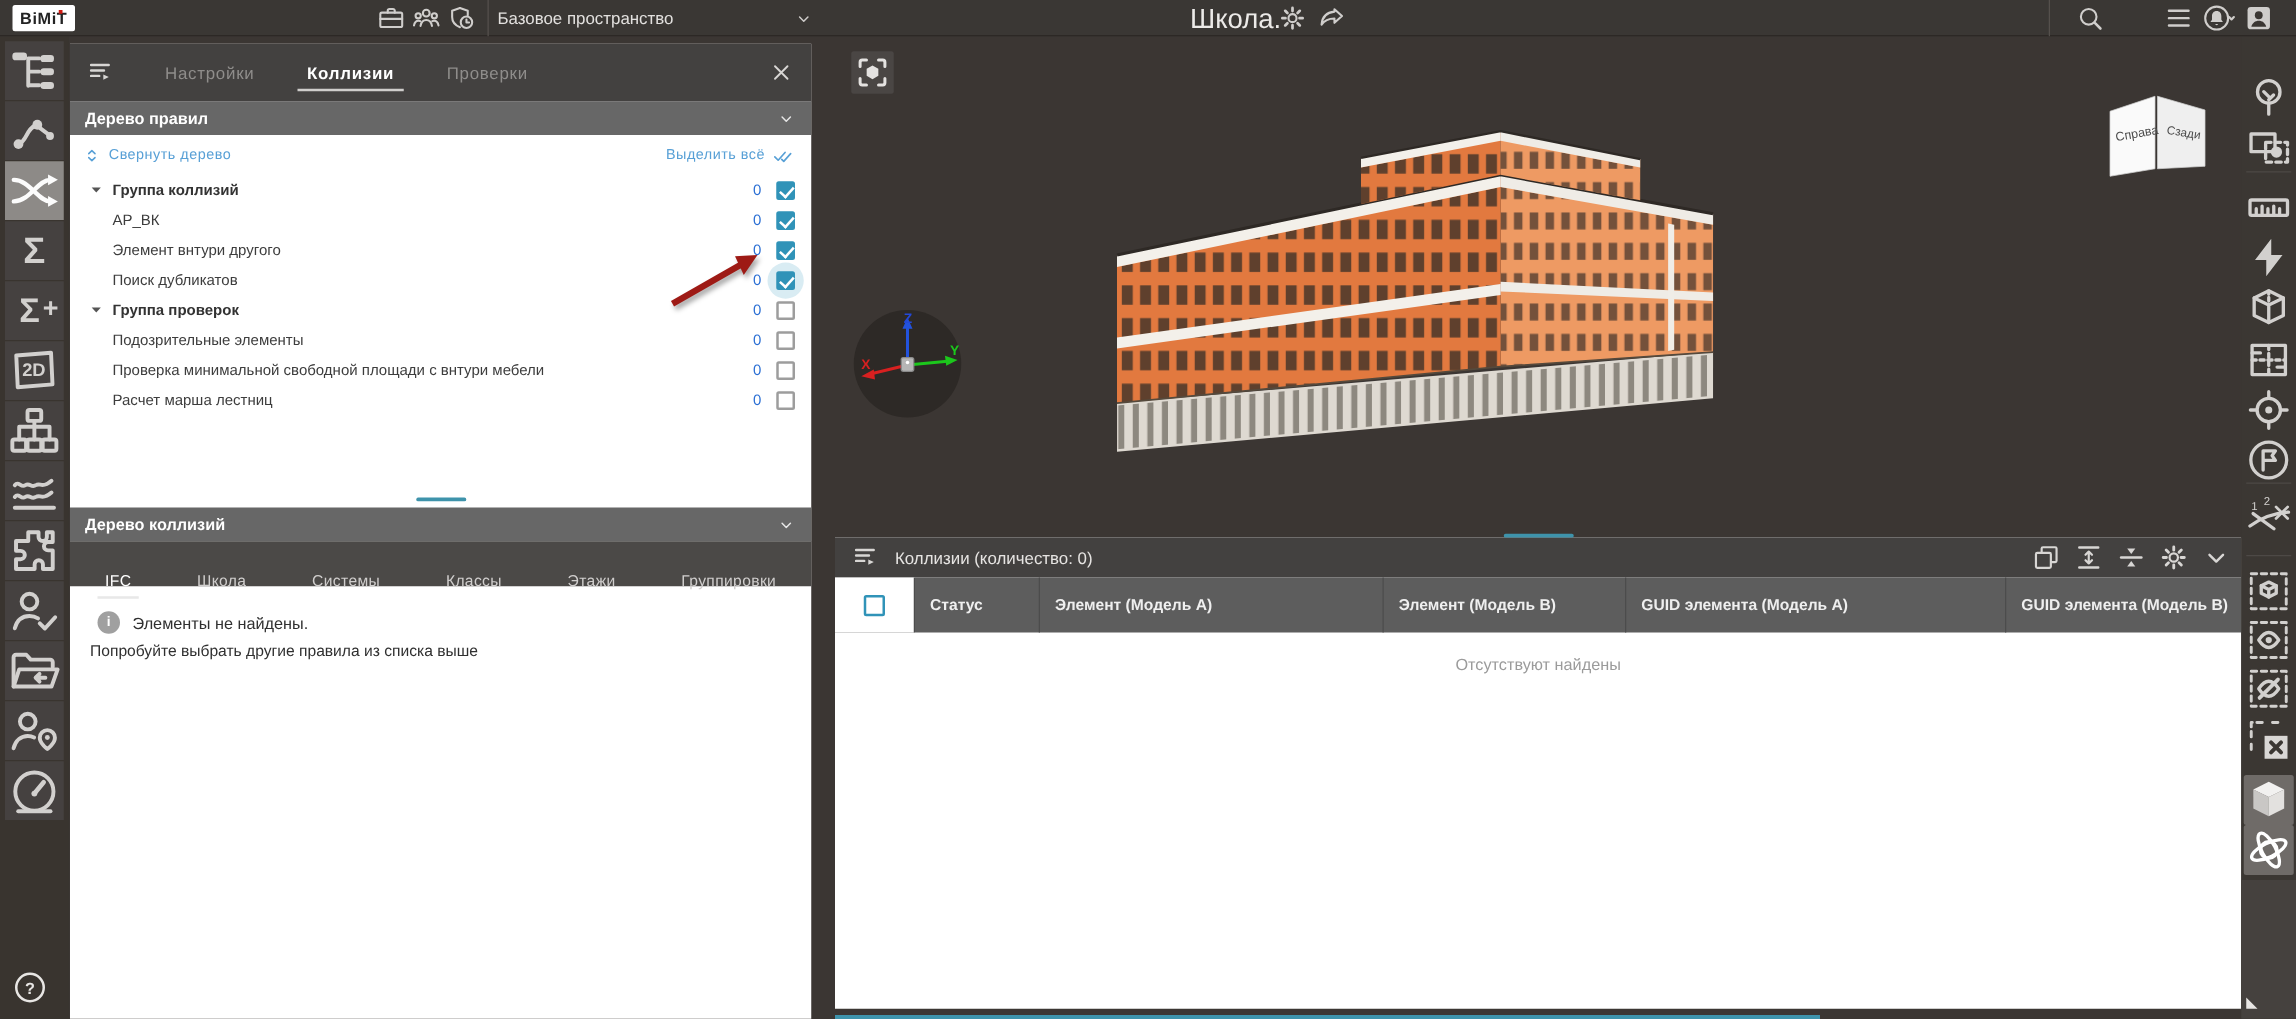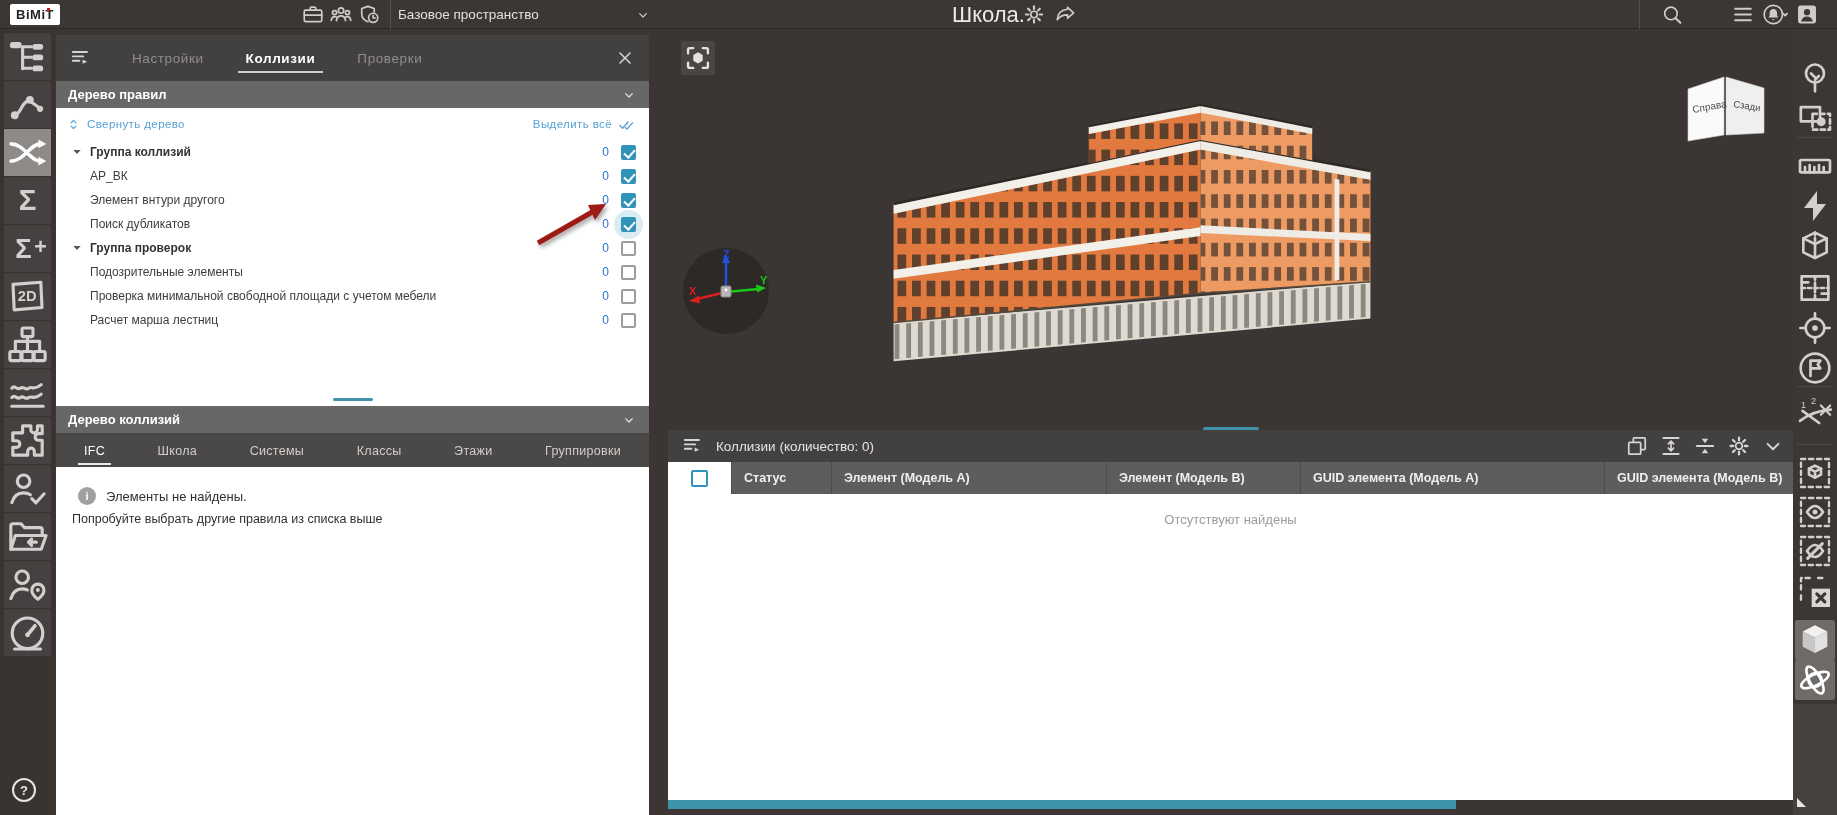--- a/index.html
+++ b/index.html
@@ -65,21 +65,21 @@
   .cb.checked::after { content:""; position:absolute; left:3px; top:0px; width:5px; height:9px;
         border:solid #fff; border-width:0 2px 2px 0; transform:rotate(42deg); }
   .tree-row.ripple .cb::before { content:""; position:absolute; left:-9px; top:-9px; width:29px; height:29px;
         border-radius:50%; background:#d9ecf3; z-index:-1; }
   #tree-filler { height:74px; position:relative; }
   .resize-line { position:absolute; left:50%; transform:translateX(-50%); width:40px; height:3px;
                  background:#3e93ab; border-radius:2px; cursor:row-resize; }
   #tree-filler .resize-line { bottom:5px; }
 
   #subtabs { height:34px; background:#4b4947; display:flex; align-items:flex-start;
-             justify-content:space-between; padding:4px 22px; }
+             justify-content:space-between; padding:18px 22px; }
   .subtab { font-size:12.5px; color:#d0cecd; letter-spacing:.3px; padding:7px 6px 5px; cursor:pointer; }
   .subtab.active { color:#fff; border-bottom:2px solid #e8e8e8; }
   #empty-tree { padding:20px 16px 0 16px; color:#303030; }
   #empty-tree .row1 { display:flex; align-items:center; gap:10px; font-size:13px; padding-left:6px; }
   .info-ic { width:18px; height:18px; border-radius:50%; background:#a0a0a0; color:#fff; font-size:11px;
              font-weight:bold; text-align:center; line-height:18px; font-style:normal; flex:none; }
   #empty-tree .row2 { font-size:12.5px; margin-top:7px; }
 
   
   #viewport { position:absolute; left:648px; top:29px; width:1145px; height:786px; background:#3b3633; }
@@ -94,21 +94,21 @@
   
   #bpanel { position:absolute; left:20px; top:401px; width:1125px; height:377px; background:#fff; }
   #bpanel .resize-line { top:-3px; width:56px; }
   #bp-head { height:32px; background:#434140; display:flex; align-items:center; color:#e6e4e2; }
   #bp-head .menu-ic { margin:0 10px 0 12px; width:26px; height:26px; color:#d8d6d4; cursor:pointer; }
   #bp-title { font-size:13.5px; }
   #bp-head .sp { flex:1; }
   .bp-ic { width:28px; height:26px; margin-right:6px; color:#d8d6d4; display:flex; align-items:center;
            justify-content:center; cursor:pointer; }
   .bp-ic svg { width:19px; height:19px; }
-  #bp-cols { height:32px; background:#5d5d5d; display:flex; }
+  #bp-cols { height:44px; background:#5d5d5d; display:flex; }
   .bp-col { border-right:1px solid #4c4c4c; color:#efefef; font-size:12.5px; font-weight:bold;
             display:flex; align-items:center; padding-left:12px; flex:none; }
   .bp-col.cbcell { background:#fff; justify-content:center; padding:0; }
   .cb.teal-frame { border-color:#3093b8; width:17px; height:17px; }
   #bp-body { height:306px; position:relative; }
   #bp-empty { position:absolute; left:0; right:0; top:18px; text-align:center; color:#9b9b9b; font-size:13px; }
   #bp-scroll { height:9px; background:#3b3633; position:relative; }
   #bp-thumb { position:absolute; left:0; top:0; height:9px; width:70%; background:#3e93ab; cursor:pointer; }
 
   
@@ -384,21 +384,21 @@
         <span class="cb"></span>
       </div>
       <div class="tree-row">
         <span class="no-caret"></span>
         <span class="lbl">Подозрительные элементы</span>
         <span class="cnt">0</span>
         <span class="cb"></span>
       </div>
       <div class="tree-row">
         <span class="no-caret"></span>
-        <span class="lbl">Проверка минимальной свободной площади с учетом мебели</span>
+        <span class="lbl">Проверка минимальной свободной площади с внтури мебели</span>
         <span class="cnt">0</span>
         <span class="cb"></span>
       </div>
       <div class="tree-row">
         <span class="no-caret"></span>
         <span class="lbl">Расчет марша лестниц</span>
         <span class="cnt">0</span>
         <span class="cb"></span>
       </div>
     </div>

